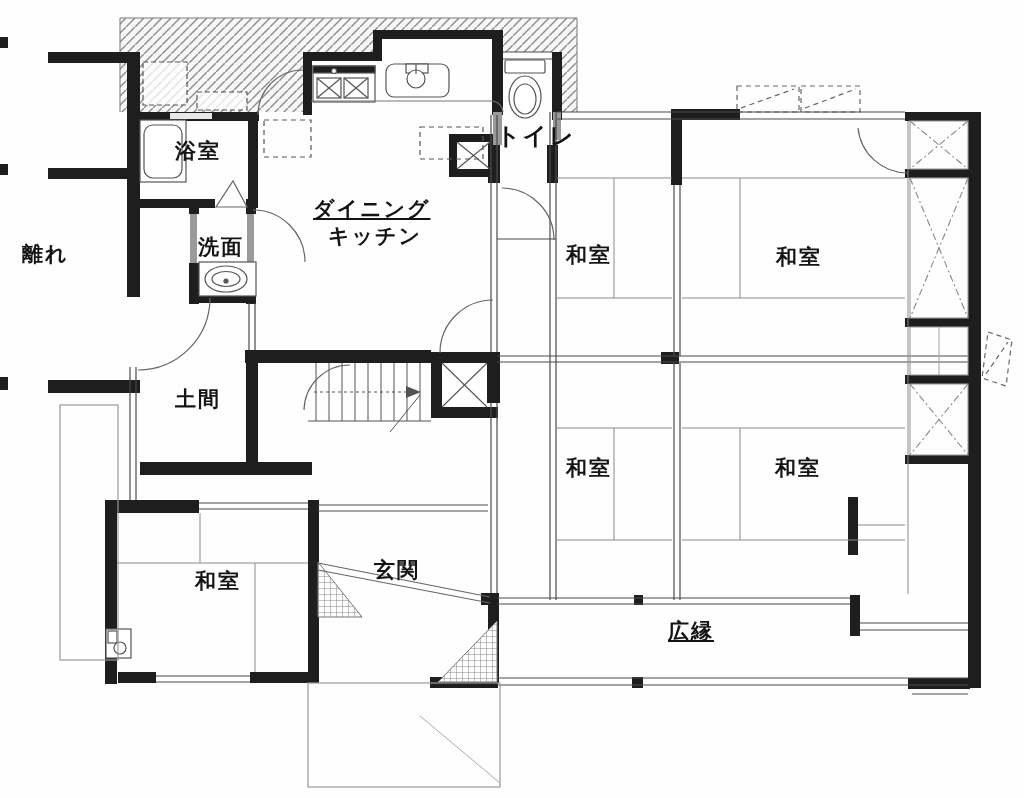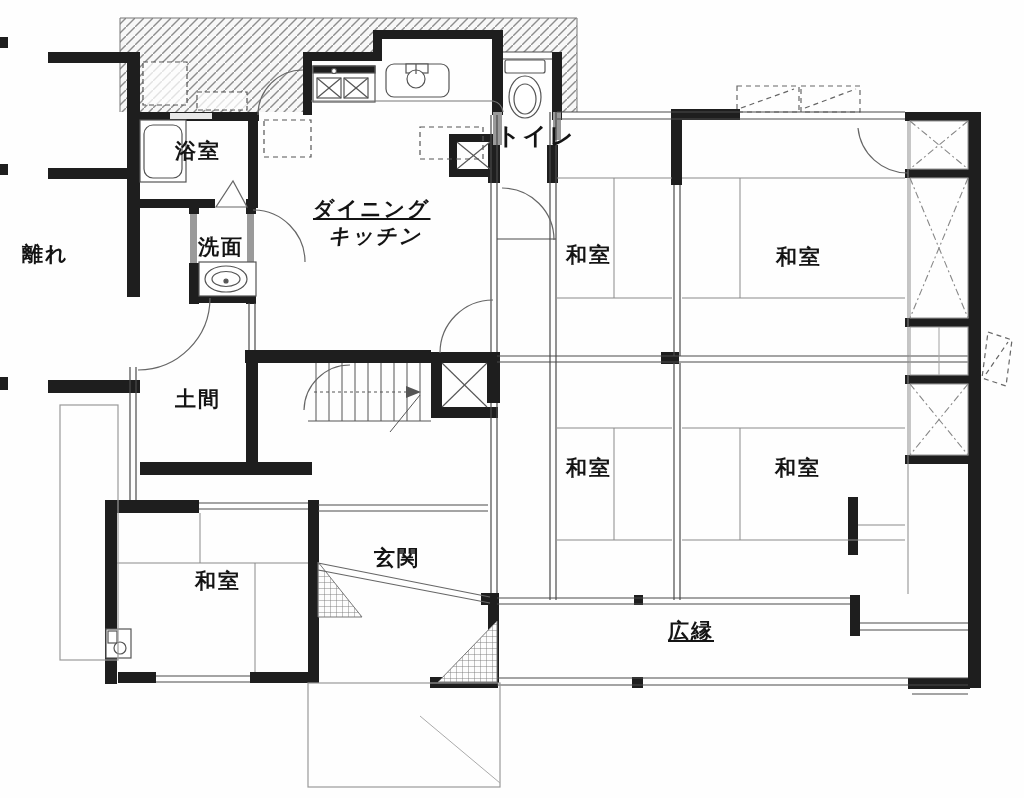--- a/index.html
+++ b/index.html
@@ -277,23 +277,23 @@
 
   <g>
     <rect x="60" y="405" width="58" height="255" fill="none" stroke="#999" stroke-width="1.2"></rect>
   </g>
 </svg>
 
   <div class="lbl s21" style="left:22px;top:212px;margin-top:28px;">離れ</div>
   <div class="lbl s21" style="left:175px;top:137px;">浴室</div>
   <div class="lbl s21" style="left:198px;top:233px;">洗面</div>
   <div class="lbl s21" style="left:313px;top:195px;text-decoration:underline;">ダイニング</div>
-  <div class="lbl s21" style="left:328px;top:222px;font-style:italic;">キッチン</div>
+  <div class="lbl s21" style="left:328px;top:222px;">キッチン</div>
   <div class="lbl s20" style="left:496px;top:120px;">トイレ</div>
   <div class="lbl s21" style="left:175px;top:385px;">土間</div>
-  <div class="lbl s21" style="left:374px;top:544px;text-align:center;">玄関</div>
+  <div class="lbl s21" style="left:374px;top:556px;text-align:center;">玄関</div>
   <div class="lbl s21" style="left:668px;top:617px;text-decoration:underline;">広縁</div>
   <div class="lbl s21" style="left:566px;top:241px;">和室</div>
   <div class="lbl s21" style="left:776px;top:243px;">和室</div>
   <div class="lbl s21" style="left:566px;top:454px;">和室</div>
   <div class="lbl s21" style="left:775px;top:454px;">和室</div>
   <div class="lbl s21" style="left:195px;top:567px;">和室</div>
 </div>
 
 </body></html>

